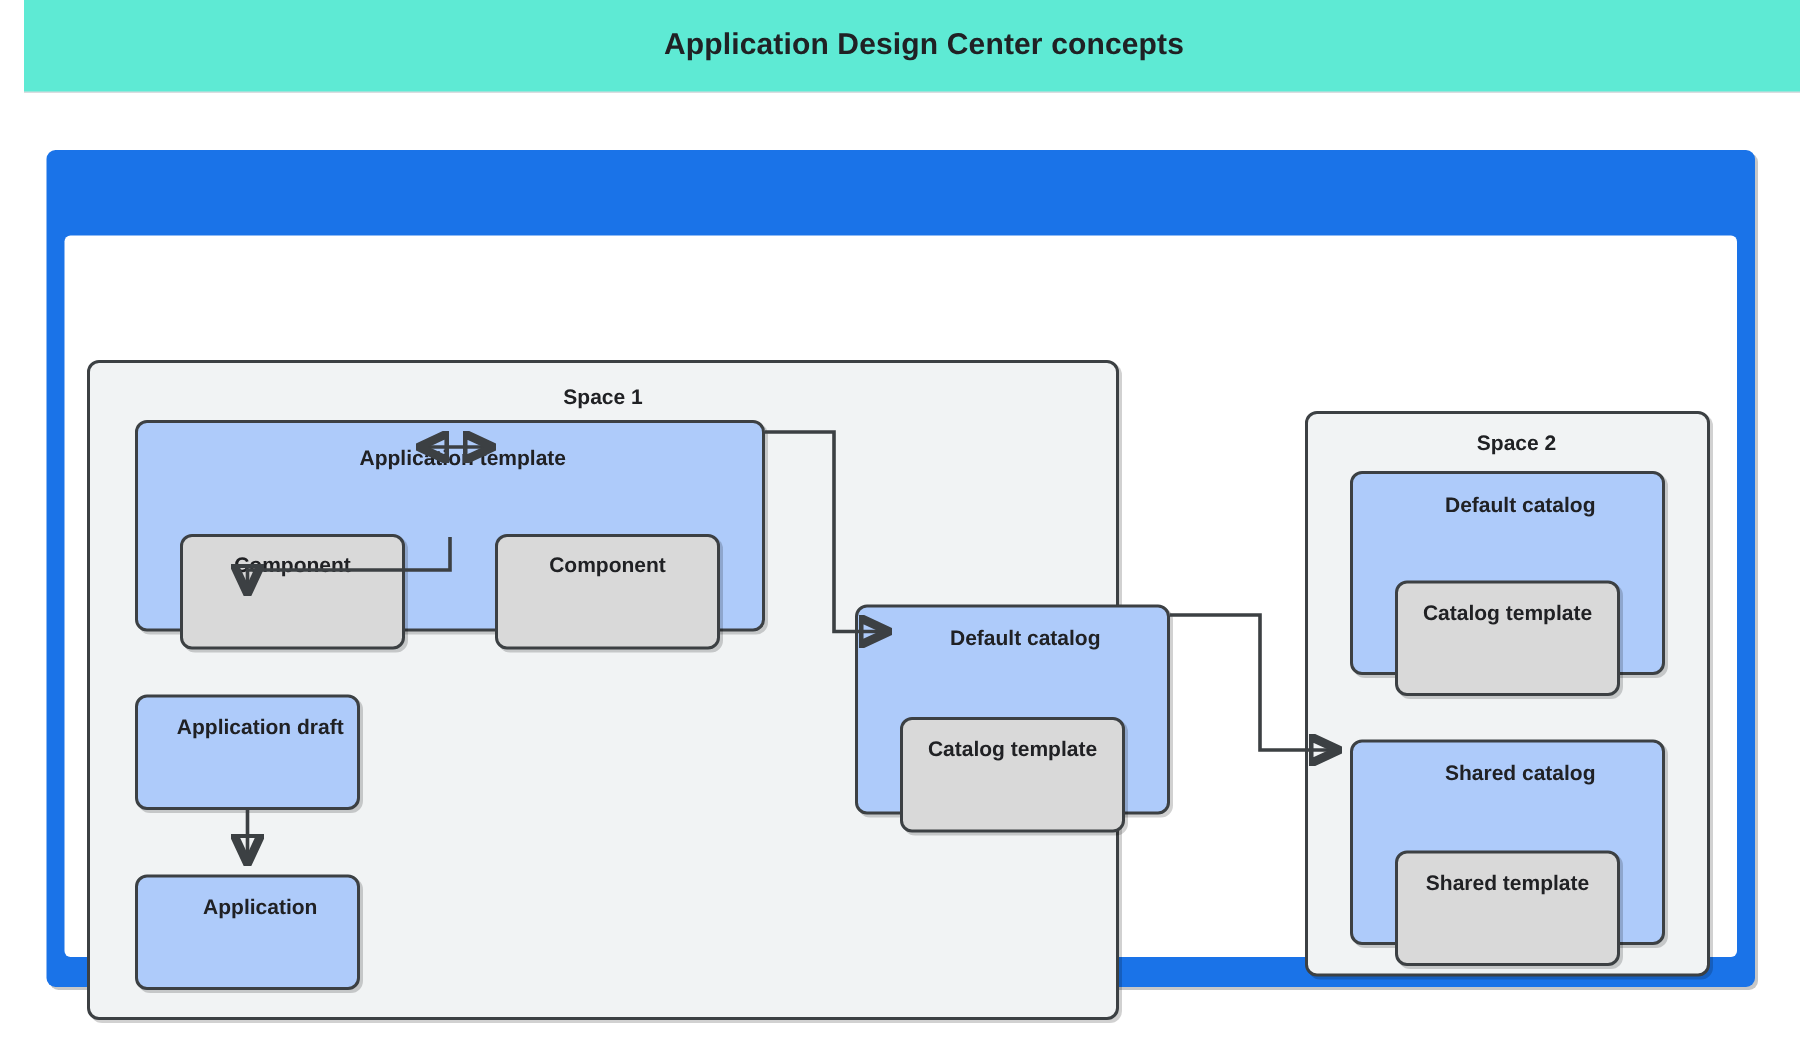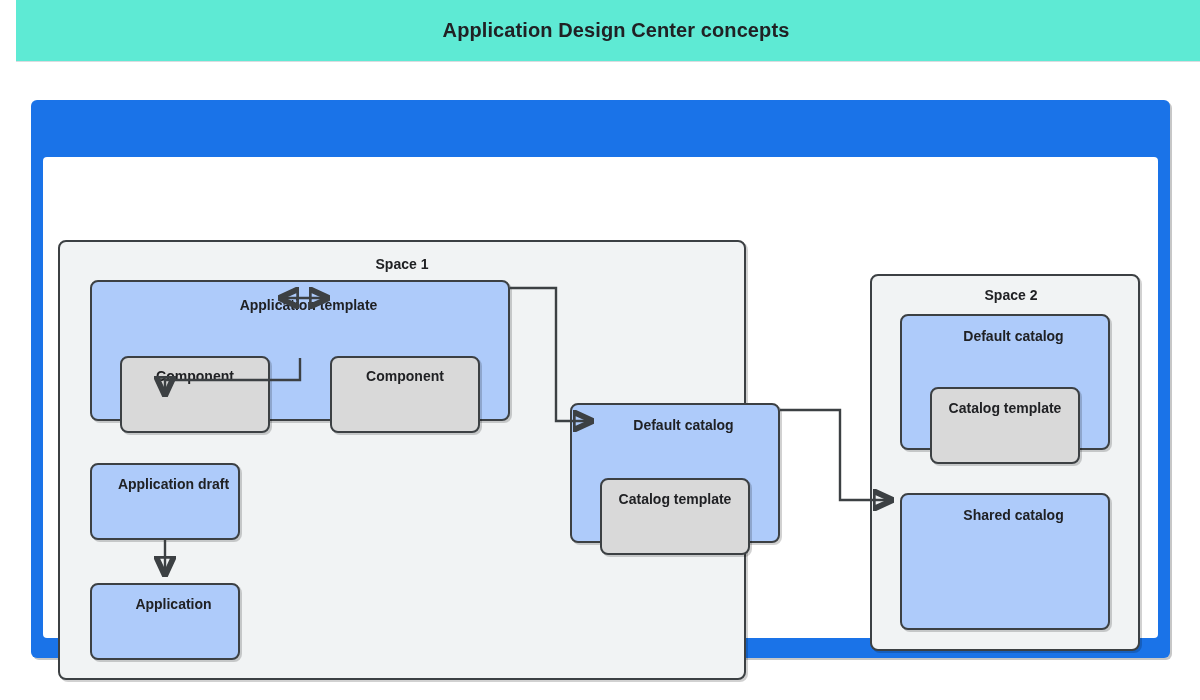--- a/index.html
+++ b/index.html
@@ -248,20 +248,23 @@
   </div>
 
   <div class="gray-box" id="catalog-template-2">
     <div class="box-title">Catalog template</div>
   </div>
 
   <div class="blue-box" id="shared-catalog">
     <div class="box-title">Shared catalog</div>
   </div>
 
+  <div class="gray-box" id="shared-template">
+    <div class="box-title">Shared template</div>
+  </div>
 
   <svg class="connectors" viewBox="0 0 1200 700">
     <defs>
       <marker id="arrow-end" markerWidth="9" markerHeight="9" refX="8" refY="4.5" orient="auto" markerUnits="strokeWidth">
         <path d="M0,0.6 L8.4,4.5 L0,8.4 z" fill="#3c4043" stroke="none"></path>
       </marker>
       <marker id="arrow-start" markerWidth="9" markerHeight="9" refX="0.6" refY="4.5" orient="auto" markerUnits="strokeWidth">
         <path d="M9,0.6 L0.6,4.5 L9,8.4 z" fill="#3c4043" stroke="none"></path>
       </marker>
     </defs>

